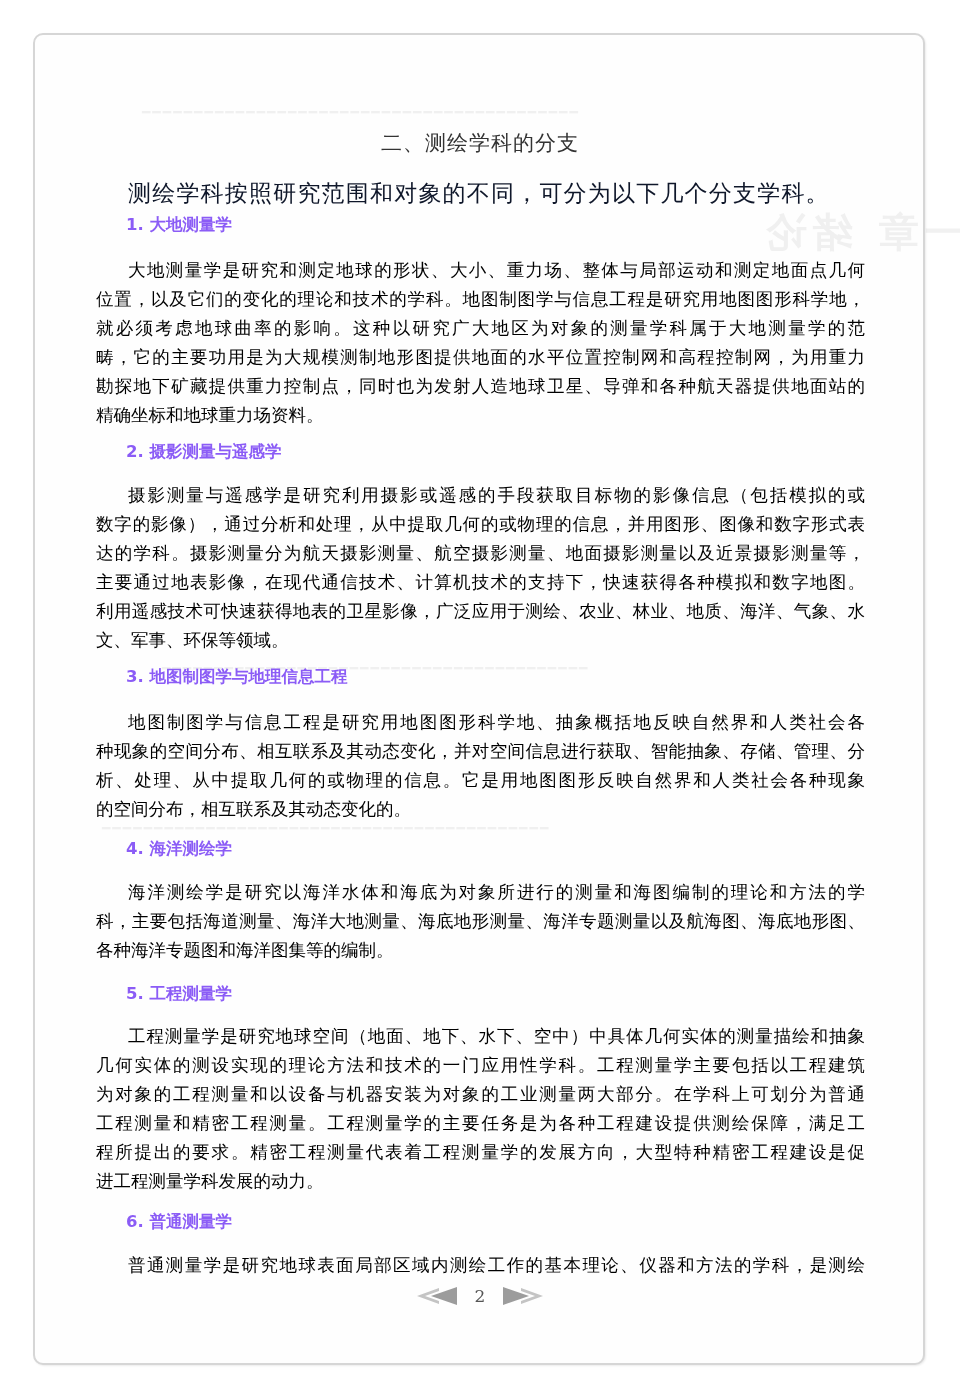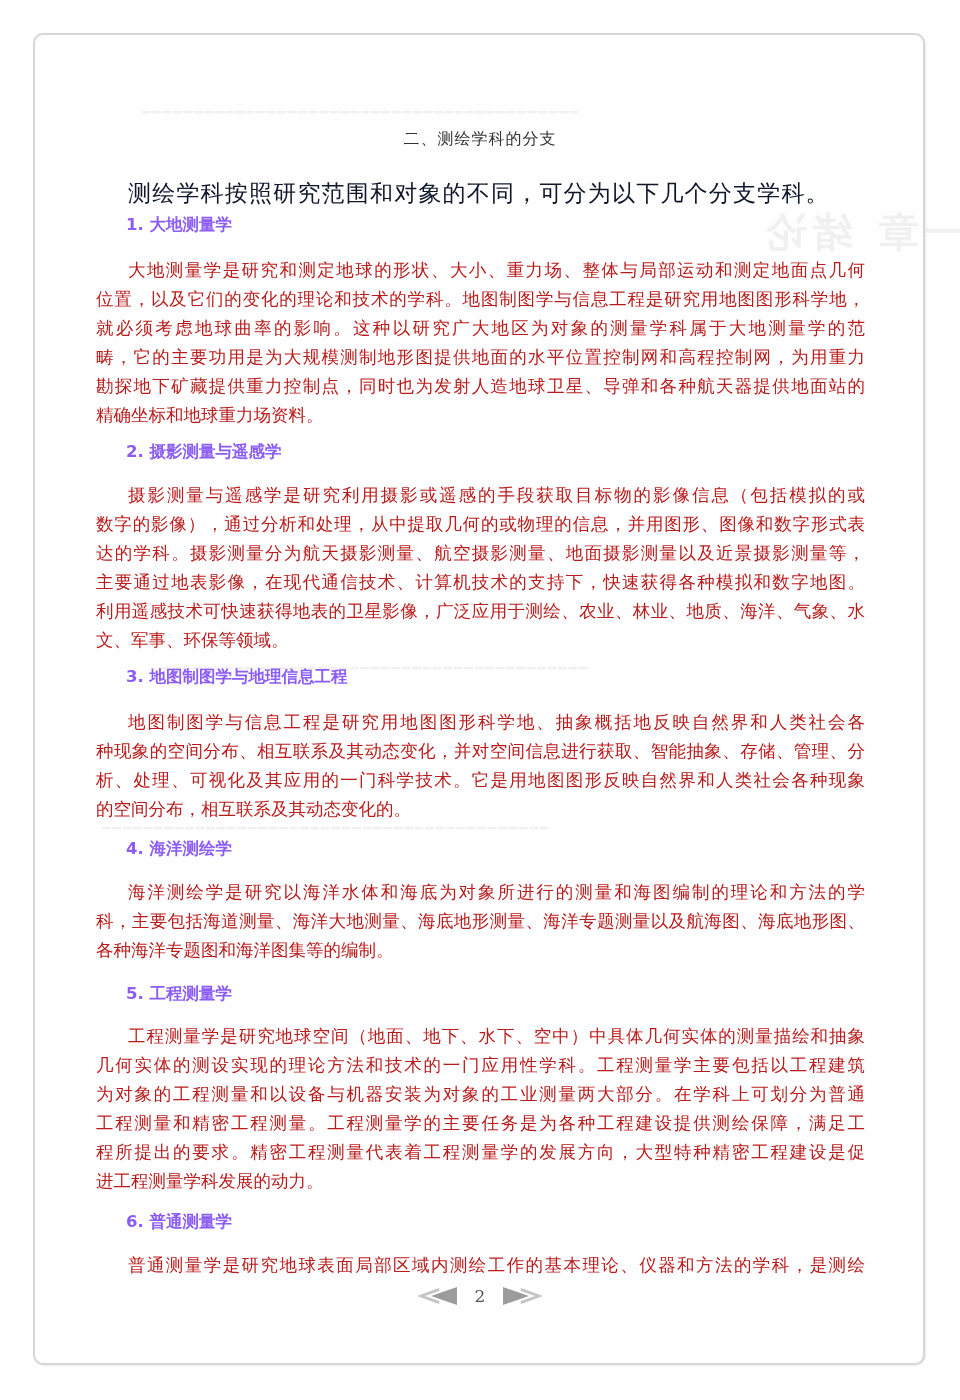--- a/index.html
+++ b/index.html
@@ -14,25 +14,25 @@
     background:#fefefe;
   }
   .ghost {
     position:absolute; color:rgba(120,120,120,0.10); font-family:"DejaVu Sans", sans-serif;
     transform:scaleX(-1); white-space:nowrap; pointer-events:none;
   }
   .ghost-big { left:760px; top:205px; font-size:40px; font-weight:bold; letter-spacing:6px; }
   .ghost-line { font-size:14px; letter-spacing:2px; }
   .page-title {
     position:absolute; left:0; width:960px; top:129px; text-align:center;
-    font-family:Liberation Serif, serif; font-size:16px; color:#333; letter-spacing:1px;
+    font-family:Liberation Serif, serif; font-size:21px; color:#333; letter-spacing:1px;
   }
   .line {
     position:absolute; left:96px; width:769px; font-size:17.5px; line-height:22px;
-    white-space:nowrap; text-align:justify; text-align-last:justify; color:#b91c1c;
+    white-space:nowrap; text-align:justify; text-align-last:justify; color:#000000;
   }
   .line.last { text-align-last:left; }
   .line.indent { left:128px; width:737px; }
   .intro { position:absolute; left:128px; top:178px; font-size:23px; white-space:nowrap; letter-spacing:1.2px; color:#0f172a;}
   .heading {
     position:absolute; left:126px; font-family:"DejaVu Sans", sans-serif; font-weight:bold;
     font-size:16.5px; color:#8b5cf6; white-space:nowrap;
   }
   .pager {
     position:absolute; top:1286px; left:0; width:960px; display:flex; justify-content:center; align-items:center; gap:8px;
@@ -66,21 +66,21 @@
 <div class="line indent" style="top:484px;">摄影测量与遥感学是研究利用摄影或遥感的手段获取目标物的影像信息（包括模拟的或</div>
 <div class="line" style="top:513px;">数字的影像），通过分析和处理，从中提取几何的或物理的信息，并用图形、图像和数字形式表</div>
 <div class="line" style="top:542px;">达的学科。摄影测量分为航天摄影测量、航空摄影测量、地面摄影测量以及近景摄影测量等，</div>
 <div class="line" style="top:571px;">主要通过地表影像，在现代通信技术、计算机技术的支持下，快速获得各种模拟和数字地图。</div>
 <div class="line" style="top:600px;">利用遥感技术可快速获得地表的卫星影像，广泛应用于测绘、农业、林业、地质、海洋、气象、水</div>
 <div class="line last" style="top:629px;">文、军事、环保等领域。</div>
 
 <div class="heading" style="top:666px;">3. 地图制图学与地理信息工程</div>
 <div class="line indent" style="top:711px;">地图制图学与信息工程是研究用地图图形科学地、抽象概括地反映自然界和人类社会各</div>
 <div class="line" style="top:740px;">种现象的空间分布、相互联系及其动态变化，并对空间信息进行获取、智能抽象、存储、管理、分</div>
-<div class="line" style="top:769px;">析、处理、可视化及其应用的一门科学技术。它是用地图图形反映自然界和人类社会各种现象</div>
+<div class="line" style="top:769px;">析、处理、从中提取几何的或物理的信息。它是用地图图形反映自然界和人类社会各种现象</div>
 <div class="line last" style="top:798px;">的空间分布，相互联系及其动态变化的。</div>
 
 <div class="heading" style="top:838px;">4. 海洋测绘学</div>
 <div class="line indent" style="top:881px;">海洋测绘学是研究以海洋水体和海底为对象所进行的测量和海图编制的理论和方法的学</div>
 <div class="line" style="top:910px;">科，主要包括海道测量、海洋大地测量、海底地形测量、海洋专题测量以及航海图、海底地形图、</div>
 <div class="line last" style="top:939px;">各种海洋专题图和海洋图集等的编制。</div>
 
 <div class="heading" style="top:983px;">5. 工程测量学</div>
 <div class="line indent" style="top:1025px;font-family:Liberation Serif, serif;">工程测量学是研究地球空间（地面、地下、水下、空中）中具体几何实体的测量描绘和抽象</div>
 <div class="line" style="top:1054px;">几何实体的测设实现的理论方法和技术的一门应用性学科。工程测量学主要包括以工程建筑</div>

